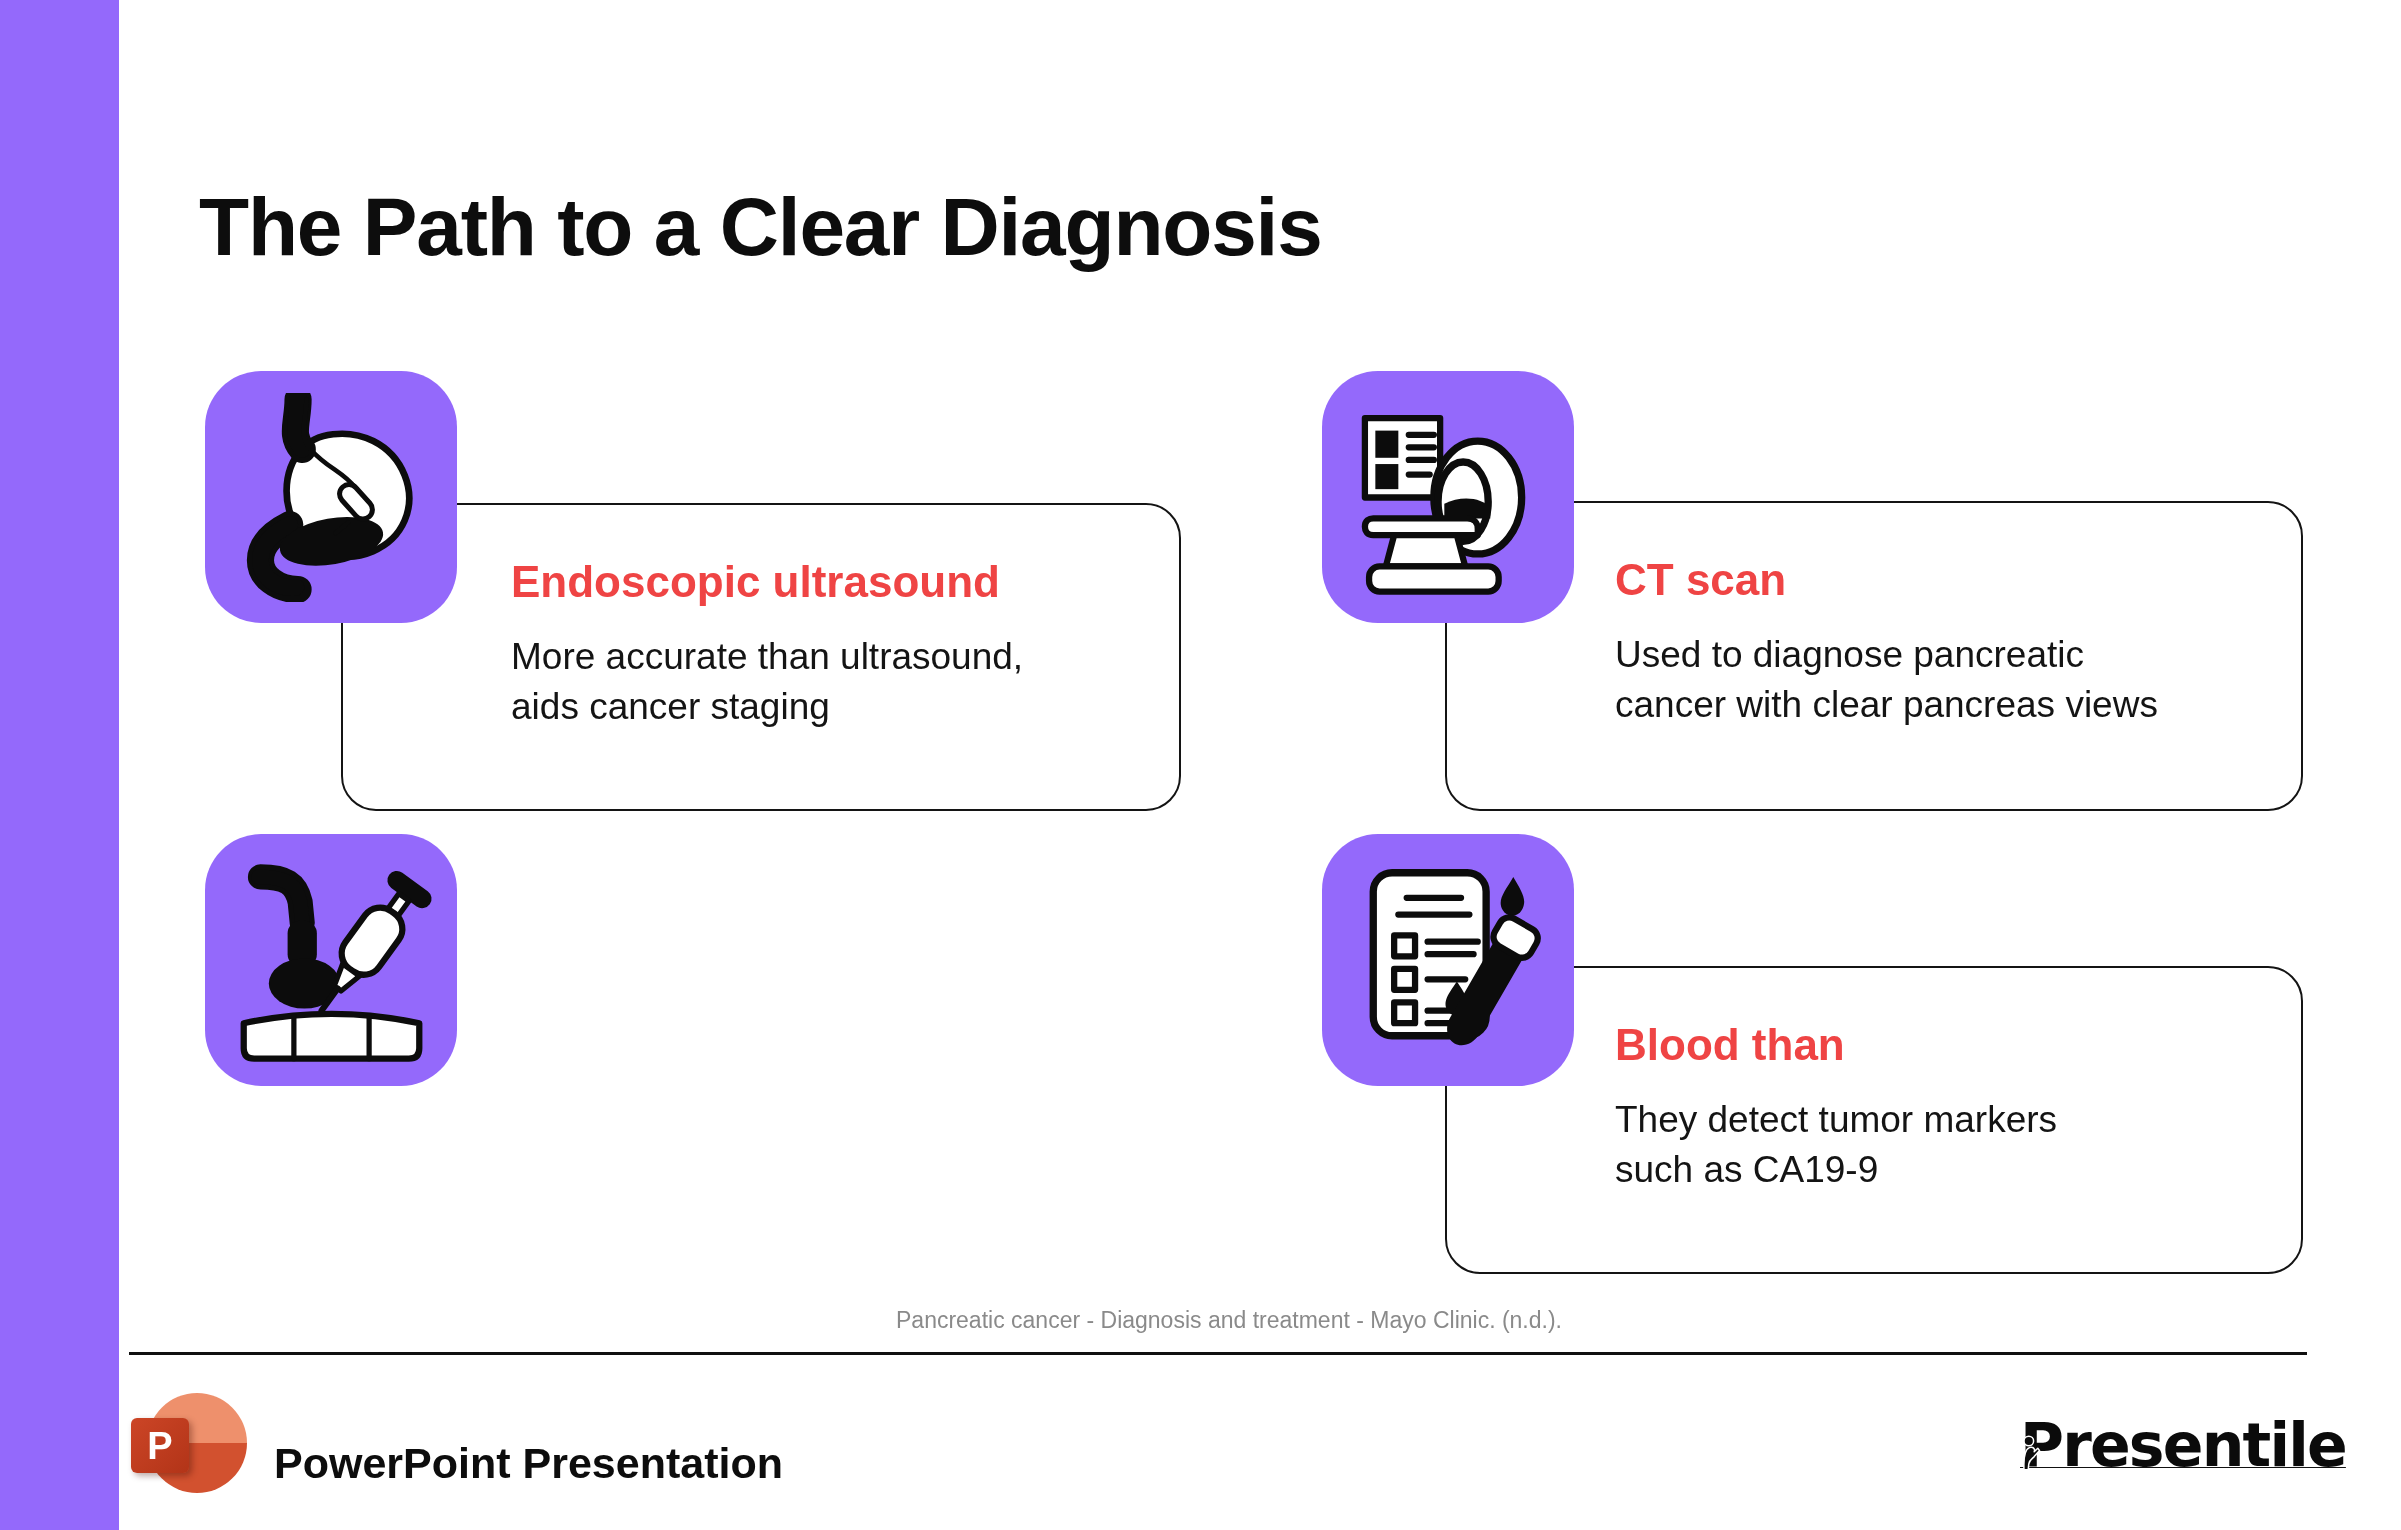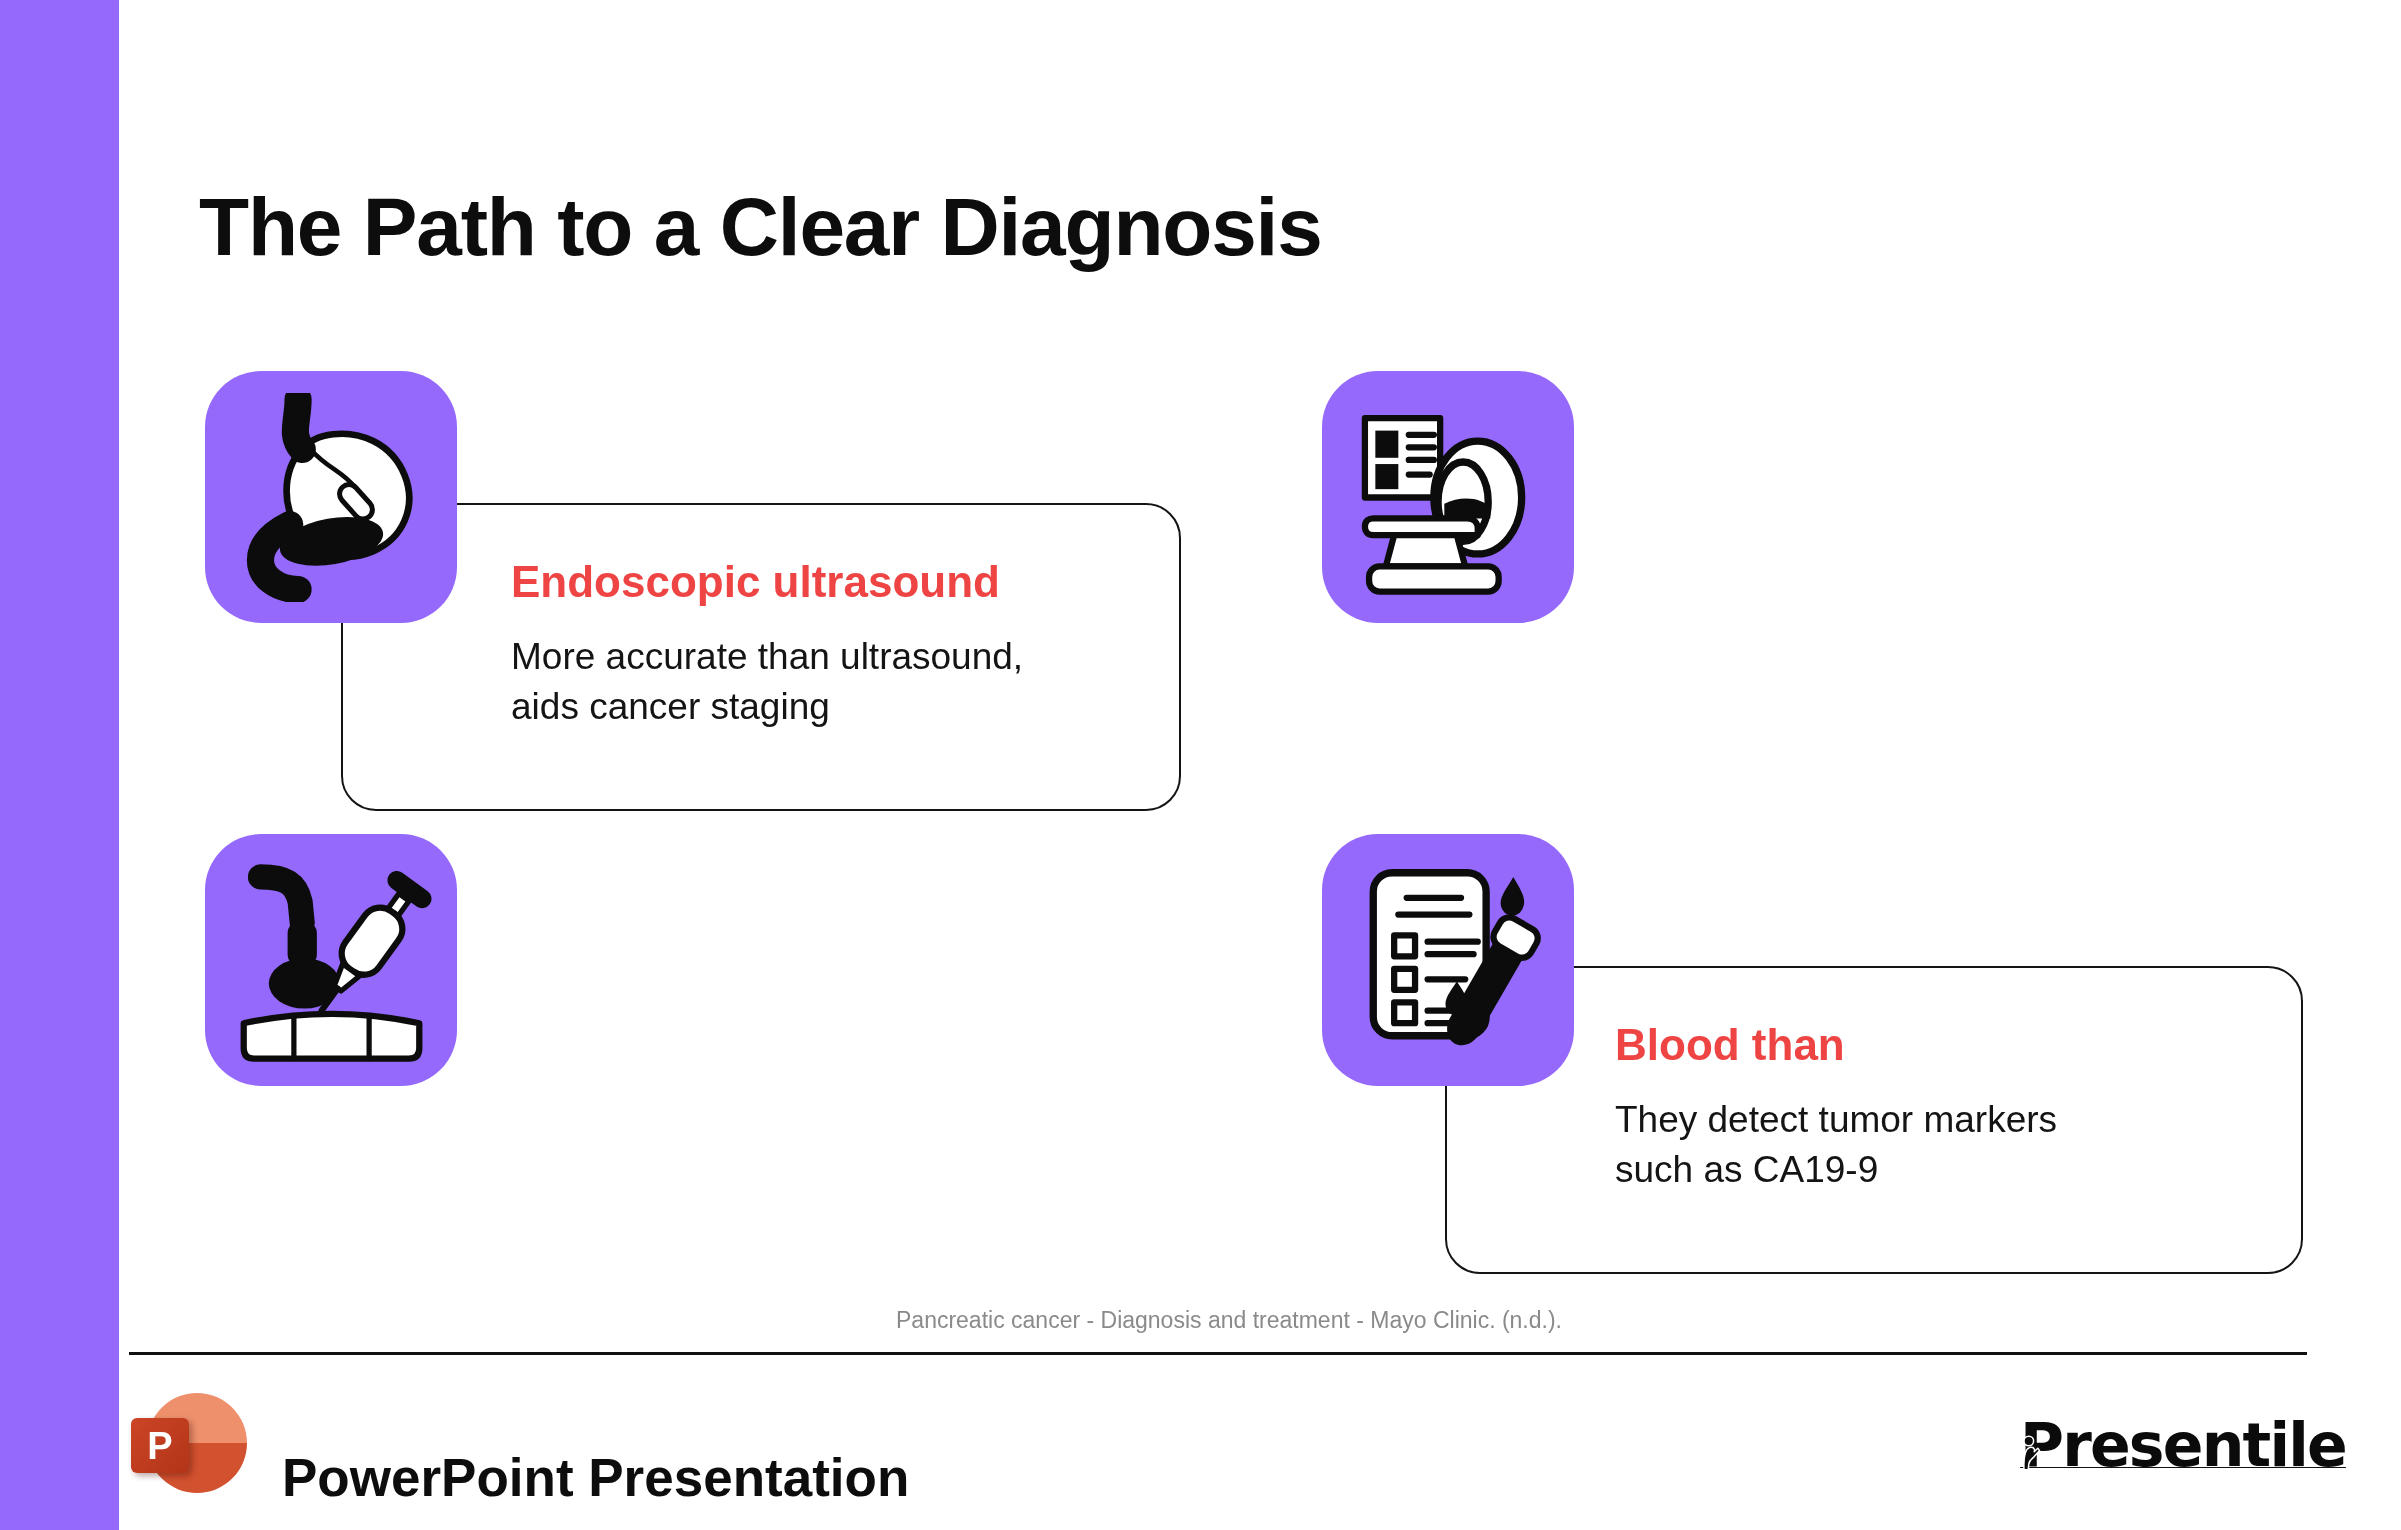--- a/index.html
+++ b/index.html
@@ -37,22 +37,22 @@
 
   .ppt-badge{position:absolute;left:131px;top:1392px;width:120px;height:112px;}
   .ppt-circle{position:absolute;left:15.6px;top:1.2px;width:100px;height:100px;border-radius:50%;
               background:linear-gradient(#EE906C 0 50%, #D2512F 50% 100%);}
   .ppt-square{position:absolute;left:0px;top:26px;width:58px;height:55px;border-radius:6px;
               background:linear-gradient(135deg,#CC4526,#B23418);
               box-shadow:3px 3px 6px rgba(60,10,0,.35);
               display:flex;align-items:center;justify-content:center;}
   .ppt-square span{color:#ffffff;font-size:38px;font-weight:700;line-height:1;}
 
-  .doc-title{position:absolute;left:274px;top:1439px;margin:8px;
-             font-size:53px;font-weight:700;color:#0d0d0d;}
+  .doc-title{position:absolute;left:274px;top:1439px;margin:0;
+             font-size:43px;font-weight:700;color:#0d0d0d;}
 
   .brand{position:absolute;left:2020px;top:1409px;height:102px;text-decoration:underline;}
   .brand .wordmark{font-family:"DejaVu Sans",sans-serif;font-size:60px;font-weight:700;
                    letter-spacing:-1.8px;color:#0b0b0b;line-height:1.2;}
   .brand svg.person{position:absolute;left:1.2px;top:26px;width:20.4px;height:54px;}
 
   .k-stroke{fill:none;stroke:#0c0c0c;stroke-linecap:round;stroke-linejoin:round;}
   .k-white{fill:#ffffff;stroke:#0c0c0c;stroke-linejoin:round;}
   .k-black{fill:#0c0c0c;stroke:none;}
 </style>
@@ -64,20 +64,25 @@
   <div class="accent-bar"></div>
 
   <h1 class="title">The Path to a Clear Diagnosis</h1>
 
   <section class="card card-1">
     <h2>Endoscopic ultrasound</h2>
     <p>More accurate than ultrasound,
 aids cancer staging</p>
   </section>
 
+  <section class="card card-2">
+    <h2>CT scan</h2>
+    <p>Used to diagnose pancreatic
+cancer with clear pancreas views</p>
+  </section>
 
 
   <section class="card card-4">
     <h2>Blood than</h2>
     <p>They detect tumor markers
 such as CA19-9</p>
   </section>
 
   <div class="tile tile-1">
     <svg viewBox="0 0 100 100">

